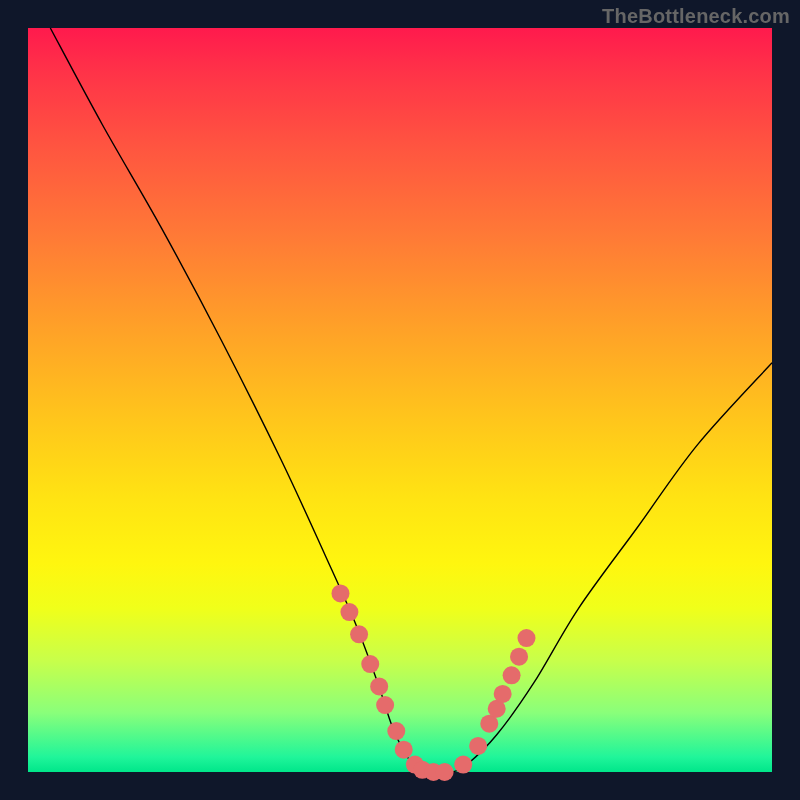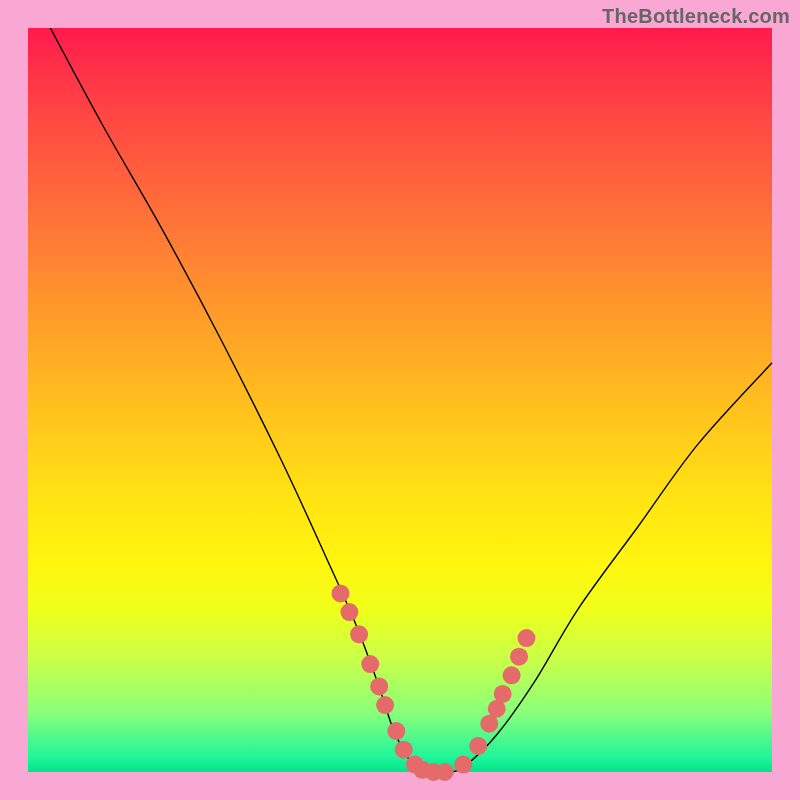--- a/index.html
+++ b/index.html
@@ -8,21 +8,21 @@
     width: 800px;
     height: 800px;
     background: #000;
     overflow: hidden;
     font-family: Arial, Helvetica, sans-serif;
   }
   .stage {
     position: relative;
     width: 800px;
     height: 800px;
-    background: #f9a8d4;
+    background: #0f172a;
   }
   .watermark {
     position: absolute;
     top: 5px;
     right: 10px;
     color: #666;
     font-size: 20px;
     font-weight: bold;
     z-index: 10;
     letter-spacing: 0.2px;

